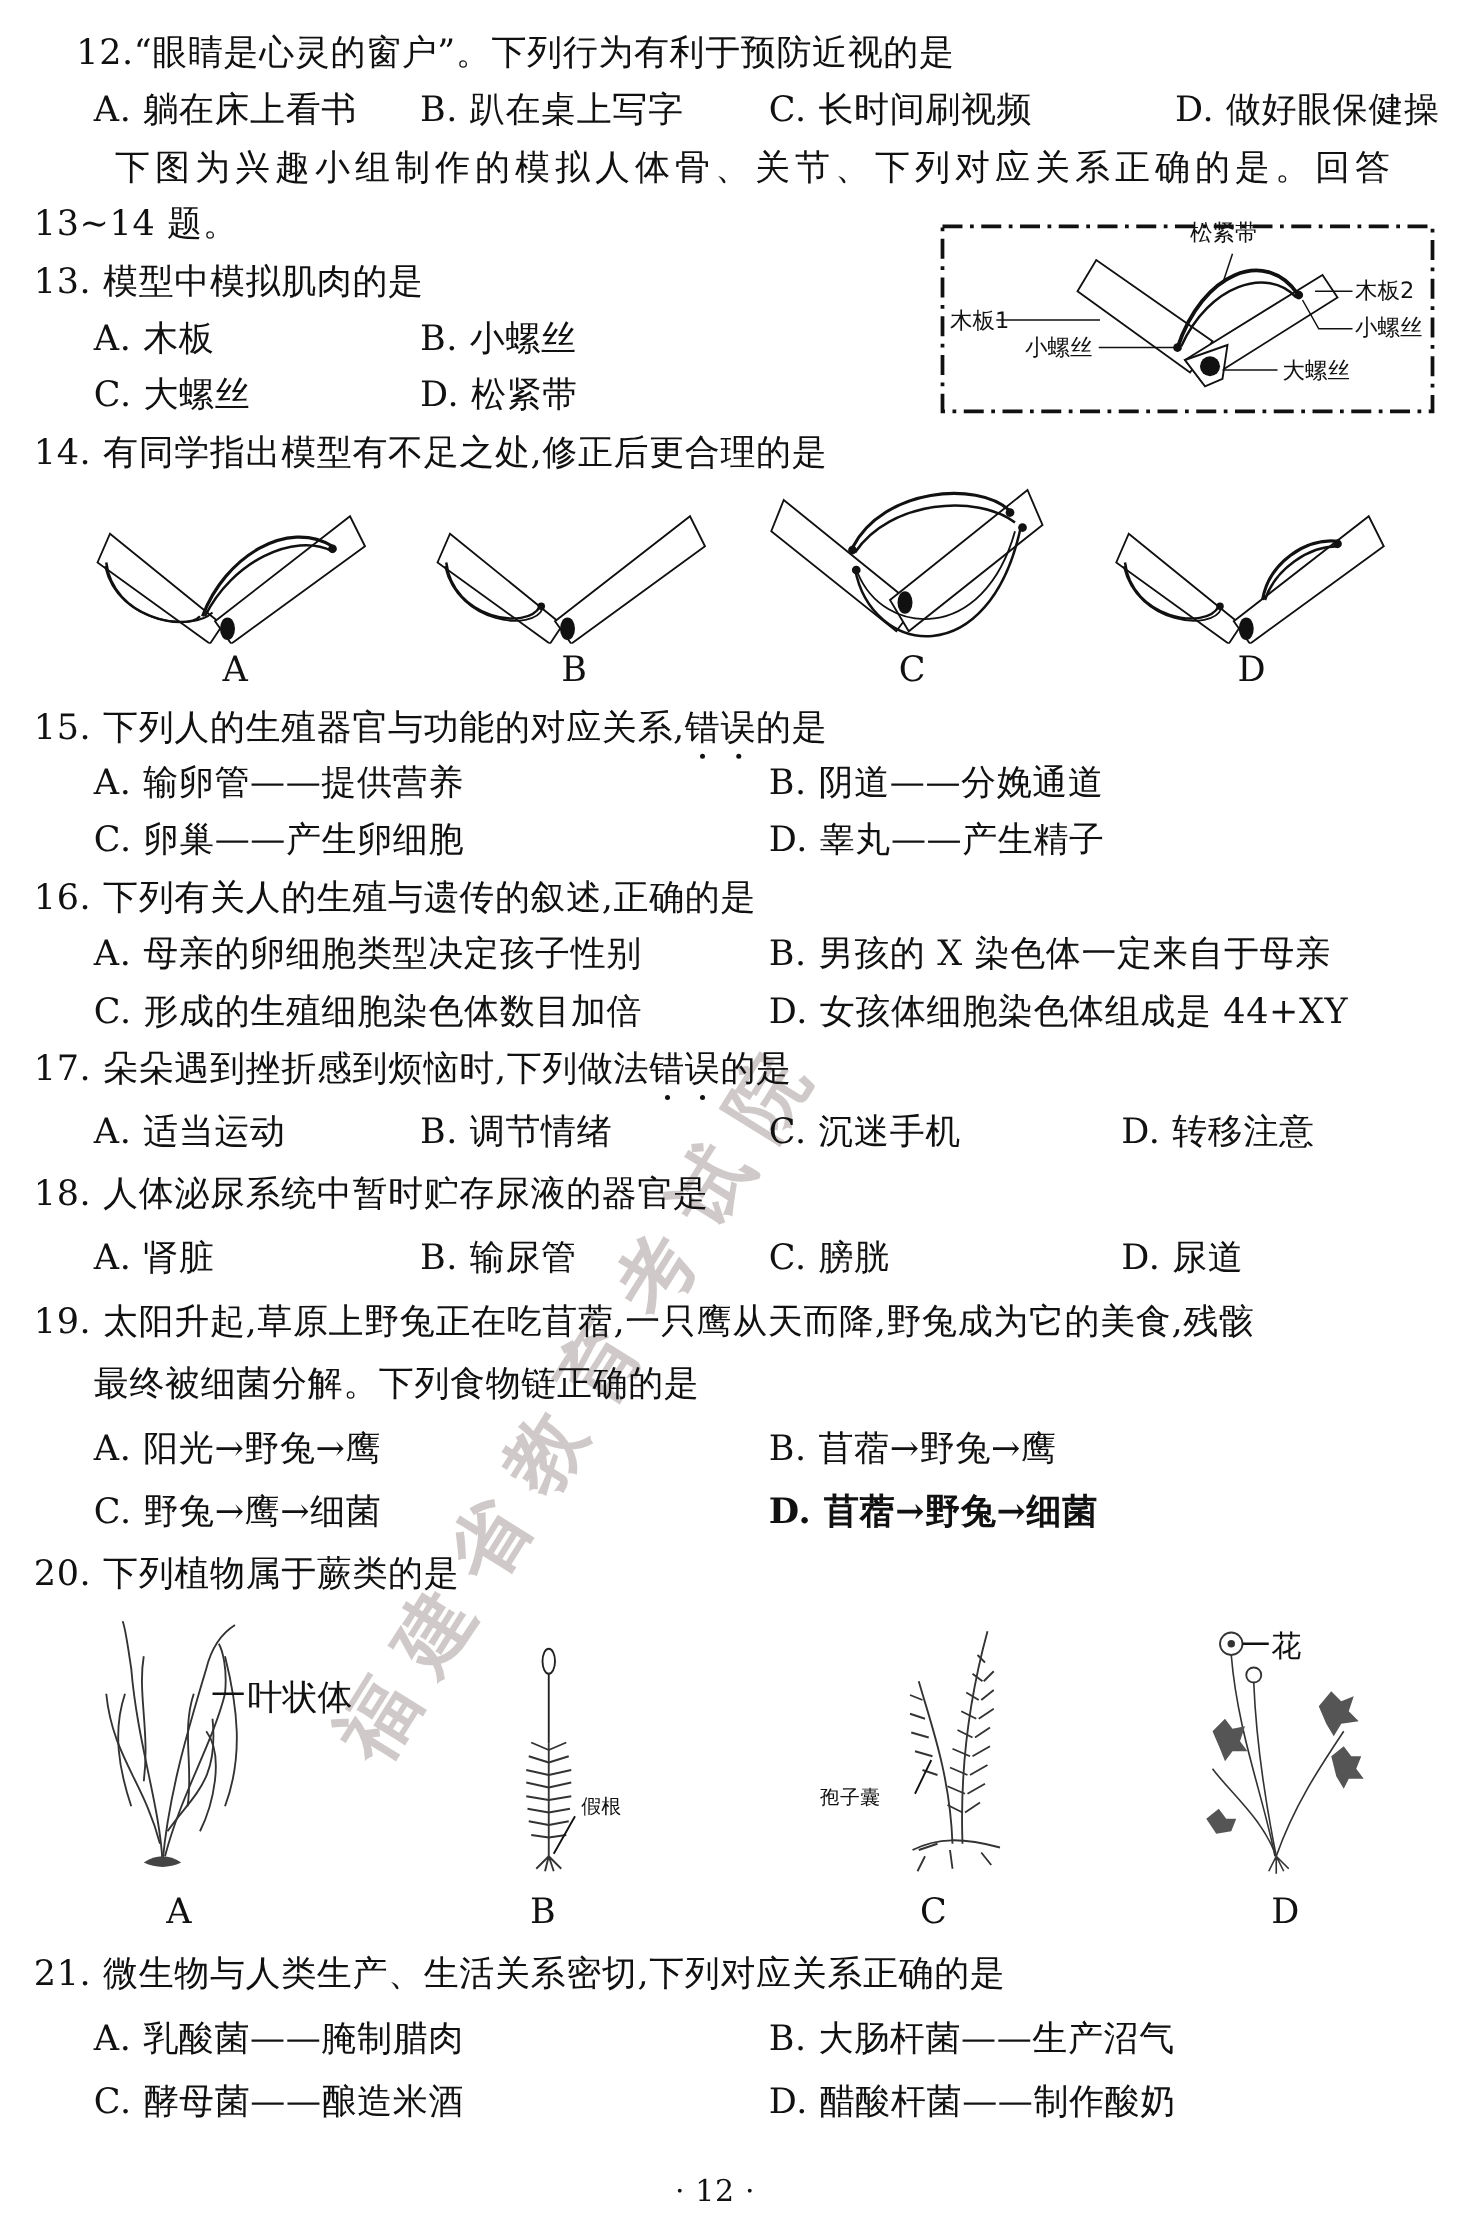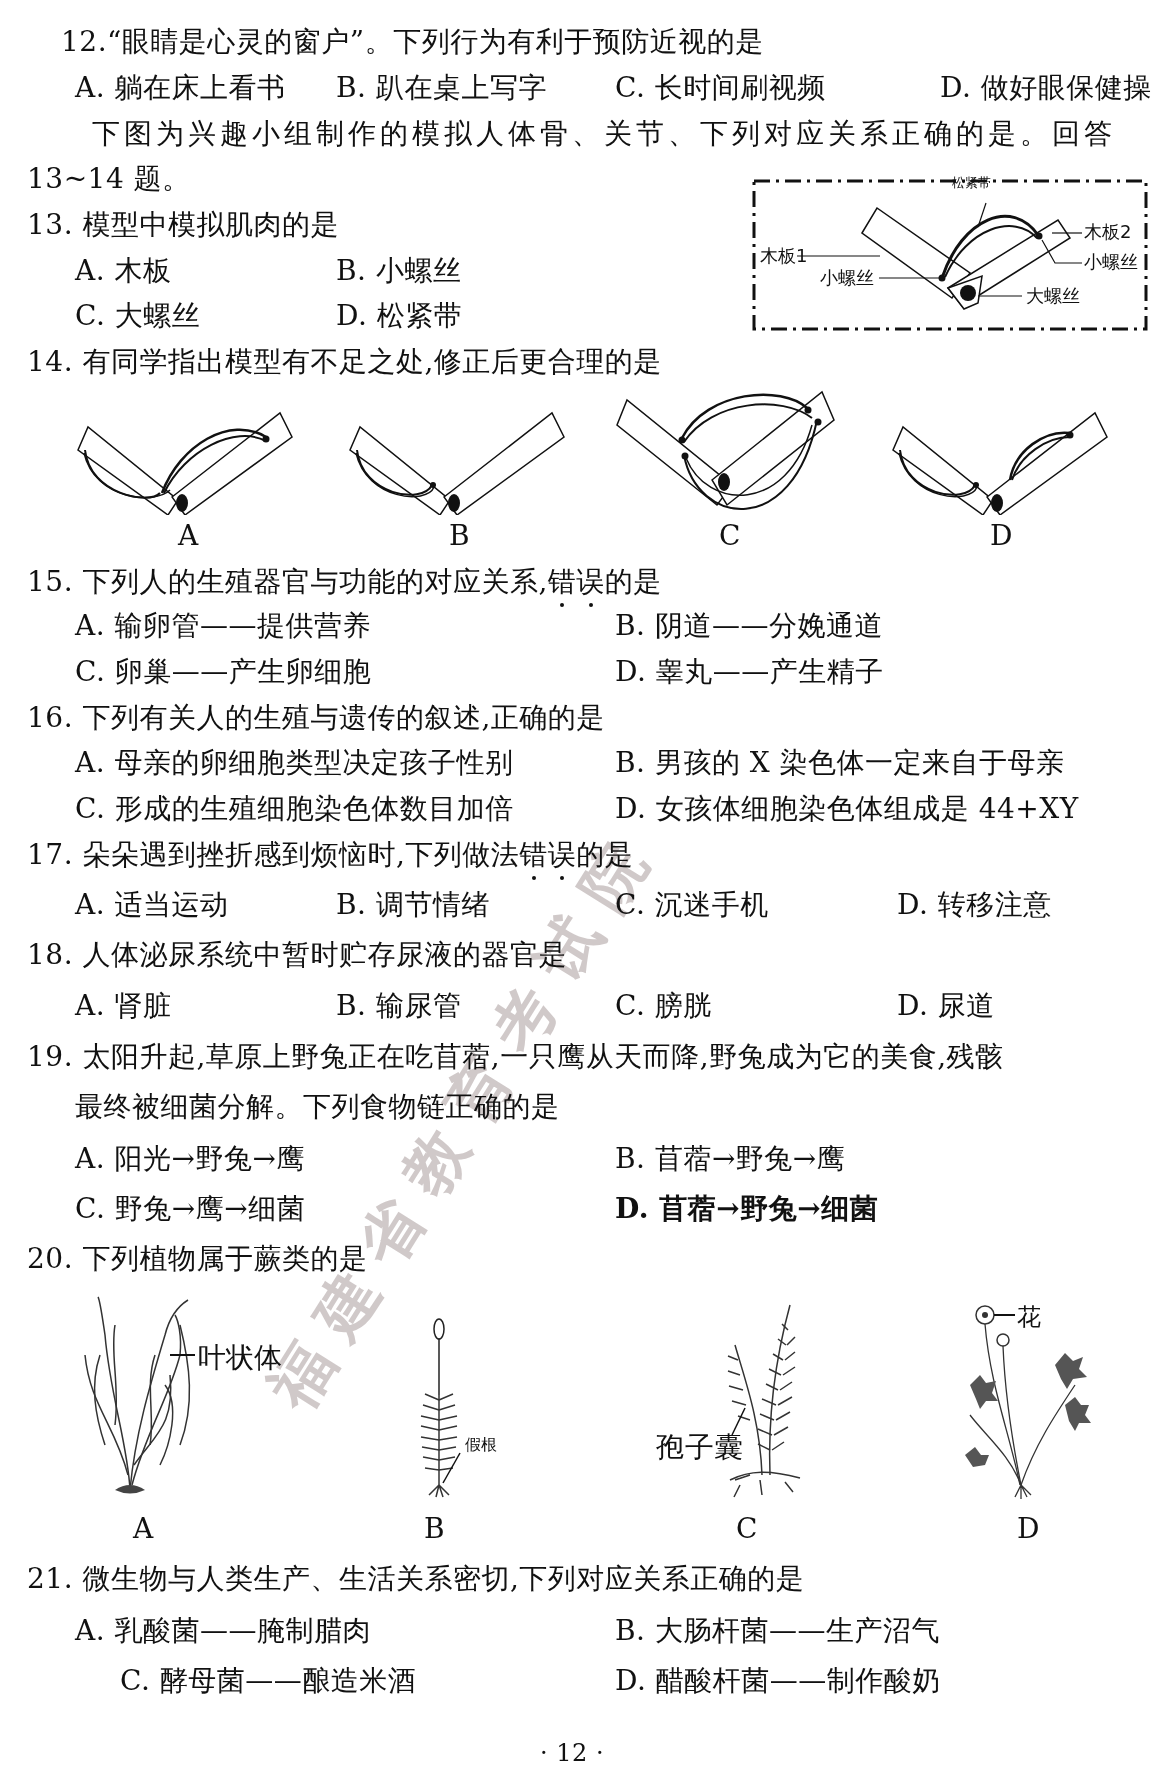--- a/index.html
+++ b/index.html
@@ -41,21 +41,21 @@
     <circle cx="287" cy="58" r="3.5" fill="#111"></circle>
     <circle cx="216" cy="115" r="8" fill="#111"></circle>
 
     <line x1="234" y1="25" x2="226" y2="49" stroke="#111" stroke-width="1.2"></line>
     <line x1="300" y1="55" x2="330" y2="55" stroke="#111" stroke-width="1.2"></line>
     <line x1="45" y1="78" x2="128" y2="78" stroke="#111" stroke-width="1.2"></line>
     <polyline points="290,62 303,85 330,85" fill="none" stroke="#111" stroke-width="1.2"></polyline>
     <line x1="127" y1="100" x2="188" y2="100" stroke="#111" stroke-width="1.2"></line>
     <line x1="226" y1="118" x2="270" y2="118" stroke="#111" stroke-width="1.2"></line>
   </svg>
-  <span class="lbl" style="left:200px;top:-4px;font-size:13px;font-family:Liberation Mono, monospace;">松紧带</span>
+  <span class="lbl" style="left:200px;top:-4px;font-size:18px;font-family:Liberation Mono, monospace;">松紧带</span>
   <span class="lbl" style="left:332px;top:42px;font-size:18px;font-family:'DejaVu Sans',sans-serif;">木板2</span>
   <span class="lbl" style="left:8px;top:66px;font-size:18px;font-family:'DejaVu Sans',sans-serif;">木板1</span>
   <span class="lbl" style="left:332px;top:72px;font-size:18px;font-family:'DejaVu Sans',sans-serif;">小螺丝</span>
   <span class="lbl" style="left:68px;top:88px;font-size:18px;font-family:'DejaVu Sans',sans-serif;">小螺丝</span>
   <span class="lbl" style="left:274px;top:106px;font-size:18px;font-family:'DejaVu Sans',sans-serif;">大螺丝</span>
 </div>
 
 <div class="ln" style="left:27px;top:208px;">13. 模型中模拟肌肉的是</div>
 <div class="ln" style="left:75px;top:254px;">A. 木板</div>
 <div class="ln" style="left:336px;top:254px;">B. 小螺丝</div>
@@ -192,21 +192,21 @@
     <g fill="none" stroke="#333" stroke-width="1.5">
       <path d="M120,175 C118,120 125,60 140,5"></path>
       <path d="M112,175 C110,120 95,80 85,45"></path>
       <path d="M120,150 l-12,-6 M122,135 l-14,-6 M124,120 l-14,-6 M126,105 l-14,-6 M128,90 l-12,-6 M131,75 l-12,-6 M133,60 l-10,-6 M136,45 l-8,-6 M138,30 l-6,-6"></path>
       <path d="M122,150 l12,-8 M124,135 l14,-8 M126,120 l14,-8 M128,105 l14,-8 M130,90 l12,-8 M133,75 l12,-8 M135,60 l10,-8 M137,45 l8,-8"></path>
       <path d="M100,120 l-12,-4 M96,105 l-14,-4 M93,90 l-14,-4 M90,75 l-12,-4 M88,60 l-10,-4"></path>
       <path d="M80,180 C100,170 120,170 150,178 M90,185 l-6,12 M110,180 l2,15 M135,182 l8,10 M100,175 l-15,5"></path>
     </g>
     <line x1="82" y1="135" x2="95" y2="108" stroke="#111" stroke-width="1.5"></line>
   </svg>
-  <span class="lbl" style="left:6px;top:128px;font-family:Liberation Mono, monospace;font-size:29px;">孢子囊</span>
+  <span class="lbl" style="left:6px;top:128px;font-family:Liberation Mono, monospace;font-size:16px;">孢子囊</span>
 </div>
 
 <div class="fig" style="left:955px;top:1295px;width:170px;height:205px;">
   <svg width="170" height="205" viewBox="0 0 170 205">
     <circle cx="30" cy="20" r="9" fill="#fff" stroke="#333" stroke-width="1.5"></circle>
     <circle cx="30" cy="20" r="3" fill="#333"></circle>
     <circle cx="48" cy="45" r="6" fill="#fff" stroke="#333" stroke-width="1.5"></circle>
     <g fill="none" stroke="#333" stroke-width="1.3">
       <path d="M30,29 C35,90 55,140 65,190"></path>
       <path d="M48,51 C50,100 58,150 66,190"></path>
@@ -226,16 +226,16 @@
 </div>
 
 <div class="ln" style="left:133px;top:1512px;">A</div>
 <div class="ln" style="left:424px;top:1512px;">B</div>
 <div class="ln" style="left:736px;top:1512px;">C</div>
 <div class="ln" style="left:1017px;top:1512px;">D</div>
 
 <div class="ln" style="left:27px;top:1562px;">21. 微生物与人类生产、生活关系密切,下列对应关系正确的是</div>
 <div class="ln" style="left:75px;top:1614px;">A. 乳酸菌——腌制腊肉</div>
 <div class="ln" style="left:615px;top:1614px;">B. 大肠杆菌——生产沼气</div>
-<div class="ln" style="left:75px;top:1664px;margin-left:45px;">C. 酵母菌——酿造米酒</div>
+<div class="ln" style="left:75px;top:1664px;">C. 酵母菌——酿造米酒</div>
 <div class="ln" style="left:615px;top:1664px;">D. 醋酸杆菌——制作酸奶</div>
 
 <div class="ln" style="left:540px;top:1736px;font-size:24px;">· 12 ·</div>
 
 </body></html>

